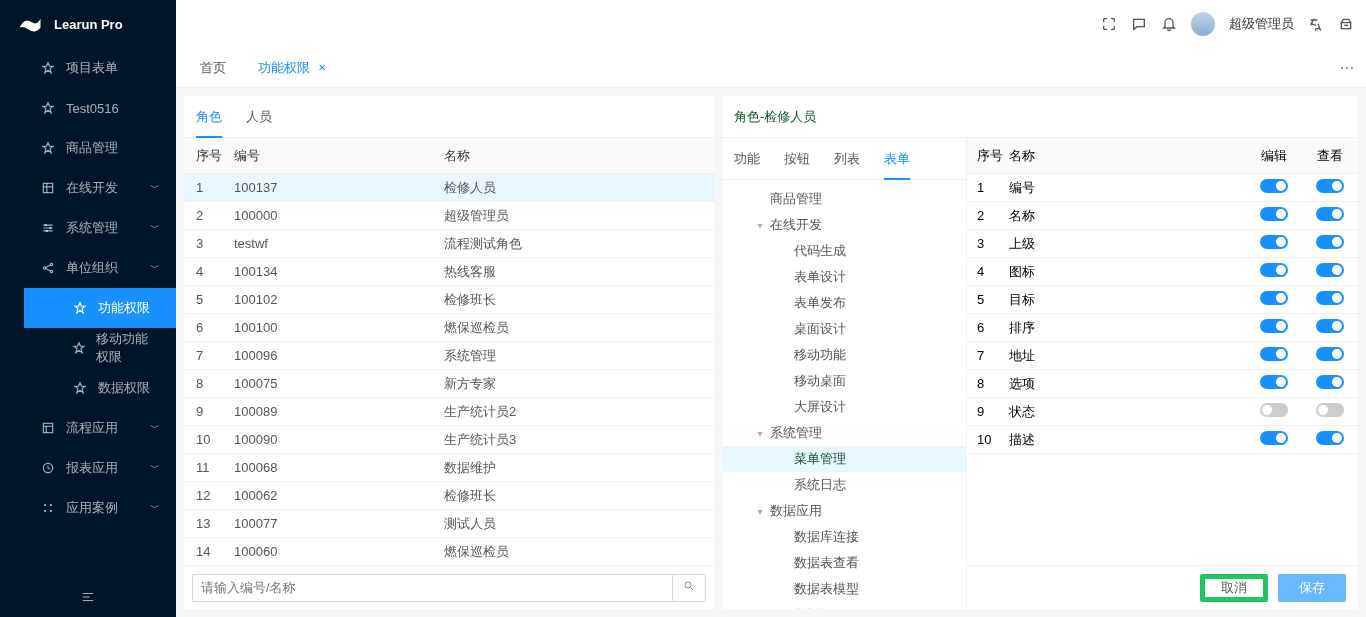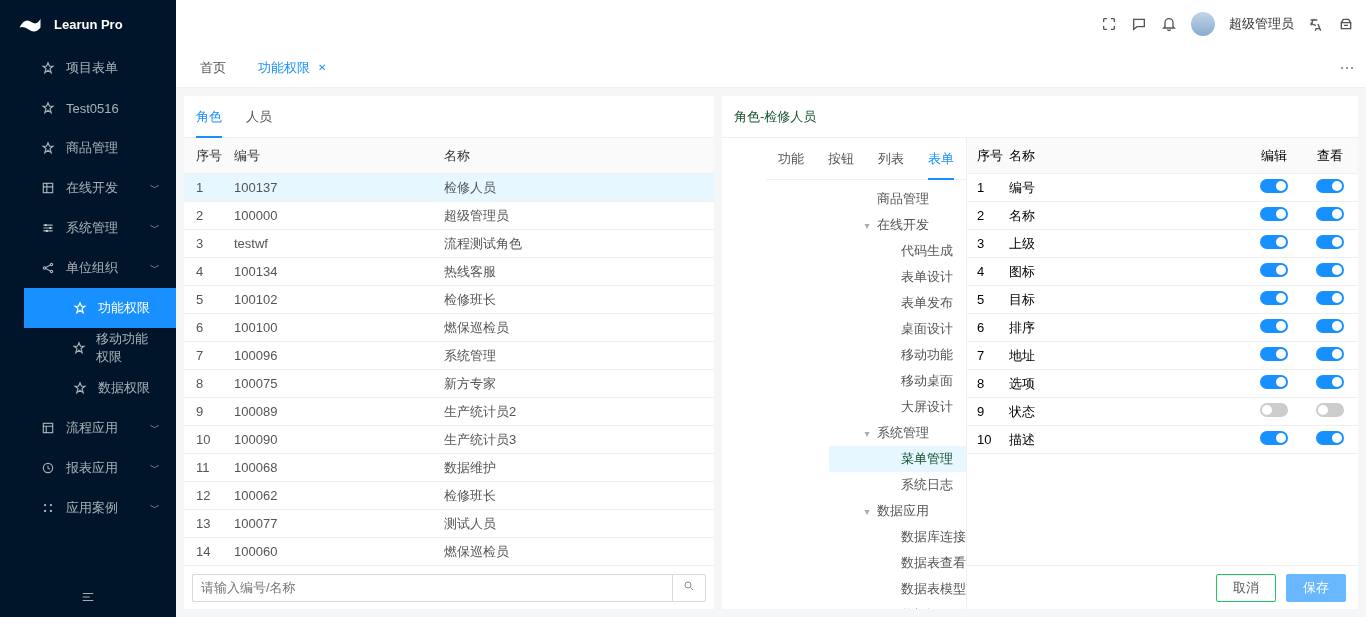--- a/index.html
+++ b/index.html
@@ -43,42 +43,42 @@
 .left .c1 { width:50px; padding-left:12px; }
 .left .c2 { width:210px; }
 .left .c3 { flex:1; }
 .tbody { flex:1; overflow:auto; }
 .search { height:44px; display:flex; align-items:center; padding:8px; gap:0; border-top:1px solid #f0f0f0; }
 .search input { flex:1; height:28px; border:1px solid #d9d9d9; border-right:none; border-radius:2px 0 0 2px; padding:0 8px; outline:none; }
 .search button { width:34px; height:28px; border:1px solid #d9d9d9; background:#fff; cursor:pointer; border-radius:0 2px 2px 0; }
 
 .rtitle { height:42px; display:flex; align-items:center; padding:0 12px; color:#14532d; border-bottom:1px solid #f0f0f0; }
 .rbody { flex:1; display:flex; overflow:hidden; }
-.rleft { width:245px; border-right:1px solid #f0f0f0; display:flex; flex-direction:column;align-items:flex-end; }
+.rleft { width:245px; border-right:1px solid #f0f0f0; display:flex; flex-direction:column; }
 .rright { flex:1; display:flex; flex-direction:column; }
 
 .tree { flex:1; overflow:auto; padding:6px 0; }
 .tn { display:flex; align-items:center; height:26px; cursor:pointer; color:#555; }
 .tn .arr { width:20px; text-align:center; font-size:10px; color:#aaa; }
 .tn.sel { background:#e6f7ff; color:#14532d; }
 .tn.d1 { padding-left:28px; }
 .tn.d2 { padding-left:52px; }
 
 .perm-head { display:flex; height:36px; align-items:center; background:#fafafa; border-bottom:1px solid #f0f0f0; font-weight:500; }
 .prow { display:flex; height:28px; align-items:center; border-bottom:1px solid #f0f0f0; }
 .pc1 { width:42px; padding-left:10px; }
 .pc2 { flex:1; }
 .pc3, .pc4 { width:56px; text-align:center; }
 .switch { width:28px; height:14px; border-radius:8px; background:#1890ff; position:relative; display:inline-block; cursor:pointer; }
 .switch::after { content:""; position:absolute; width:10px; height:10px; border-radius:50%; background:#fff; top:2px; right:2px; }
 .switch.off { background:#ccc; }
 .switch.off::after { left:2px; right:auto; }
 
 .rfoot { height:44px; display:flex; align-items:center; justify-content:flex-end; padding:0 12px; gap:10px; border-top:1px solid #f0f0f0; }
-.btn { height:28px; padding:0 16px; border:1px solid #22c55e; background:#fff; border-radius:2px; cursor:pointer; color:#555; }
+.btn { height:28px; padding:0 16px; border:5px solid #22c55e; background:#fff; border-radius:2px; cursor:pointer; color:#555; }
 .btn.primary { background:#69b7ff; border-color:#69b7ff; color:#fff; }
 
 .tbody::-webkit-scrollbar, .tree::-webkit-scrollbar { width:6px; }
 .tbody::-webkit-scrollbar-thumb, .tree::-webkit-scrollbar-thumb { background:#ccc; border-radius:3px; }
 </style>
 </head>
 <body>
 
 <div class="sidebar">
   <div class="logo">

